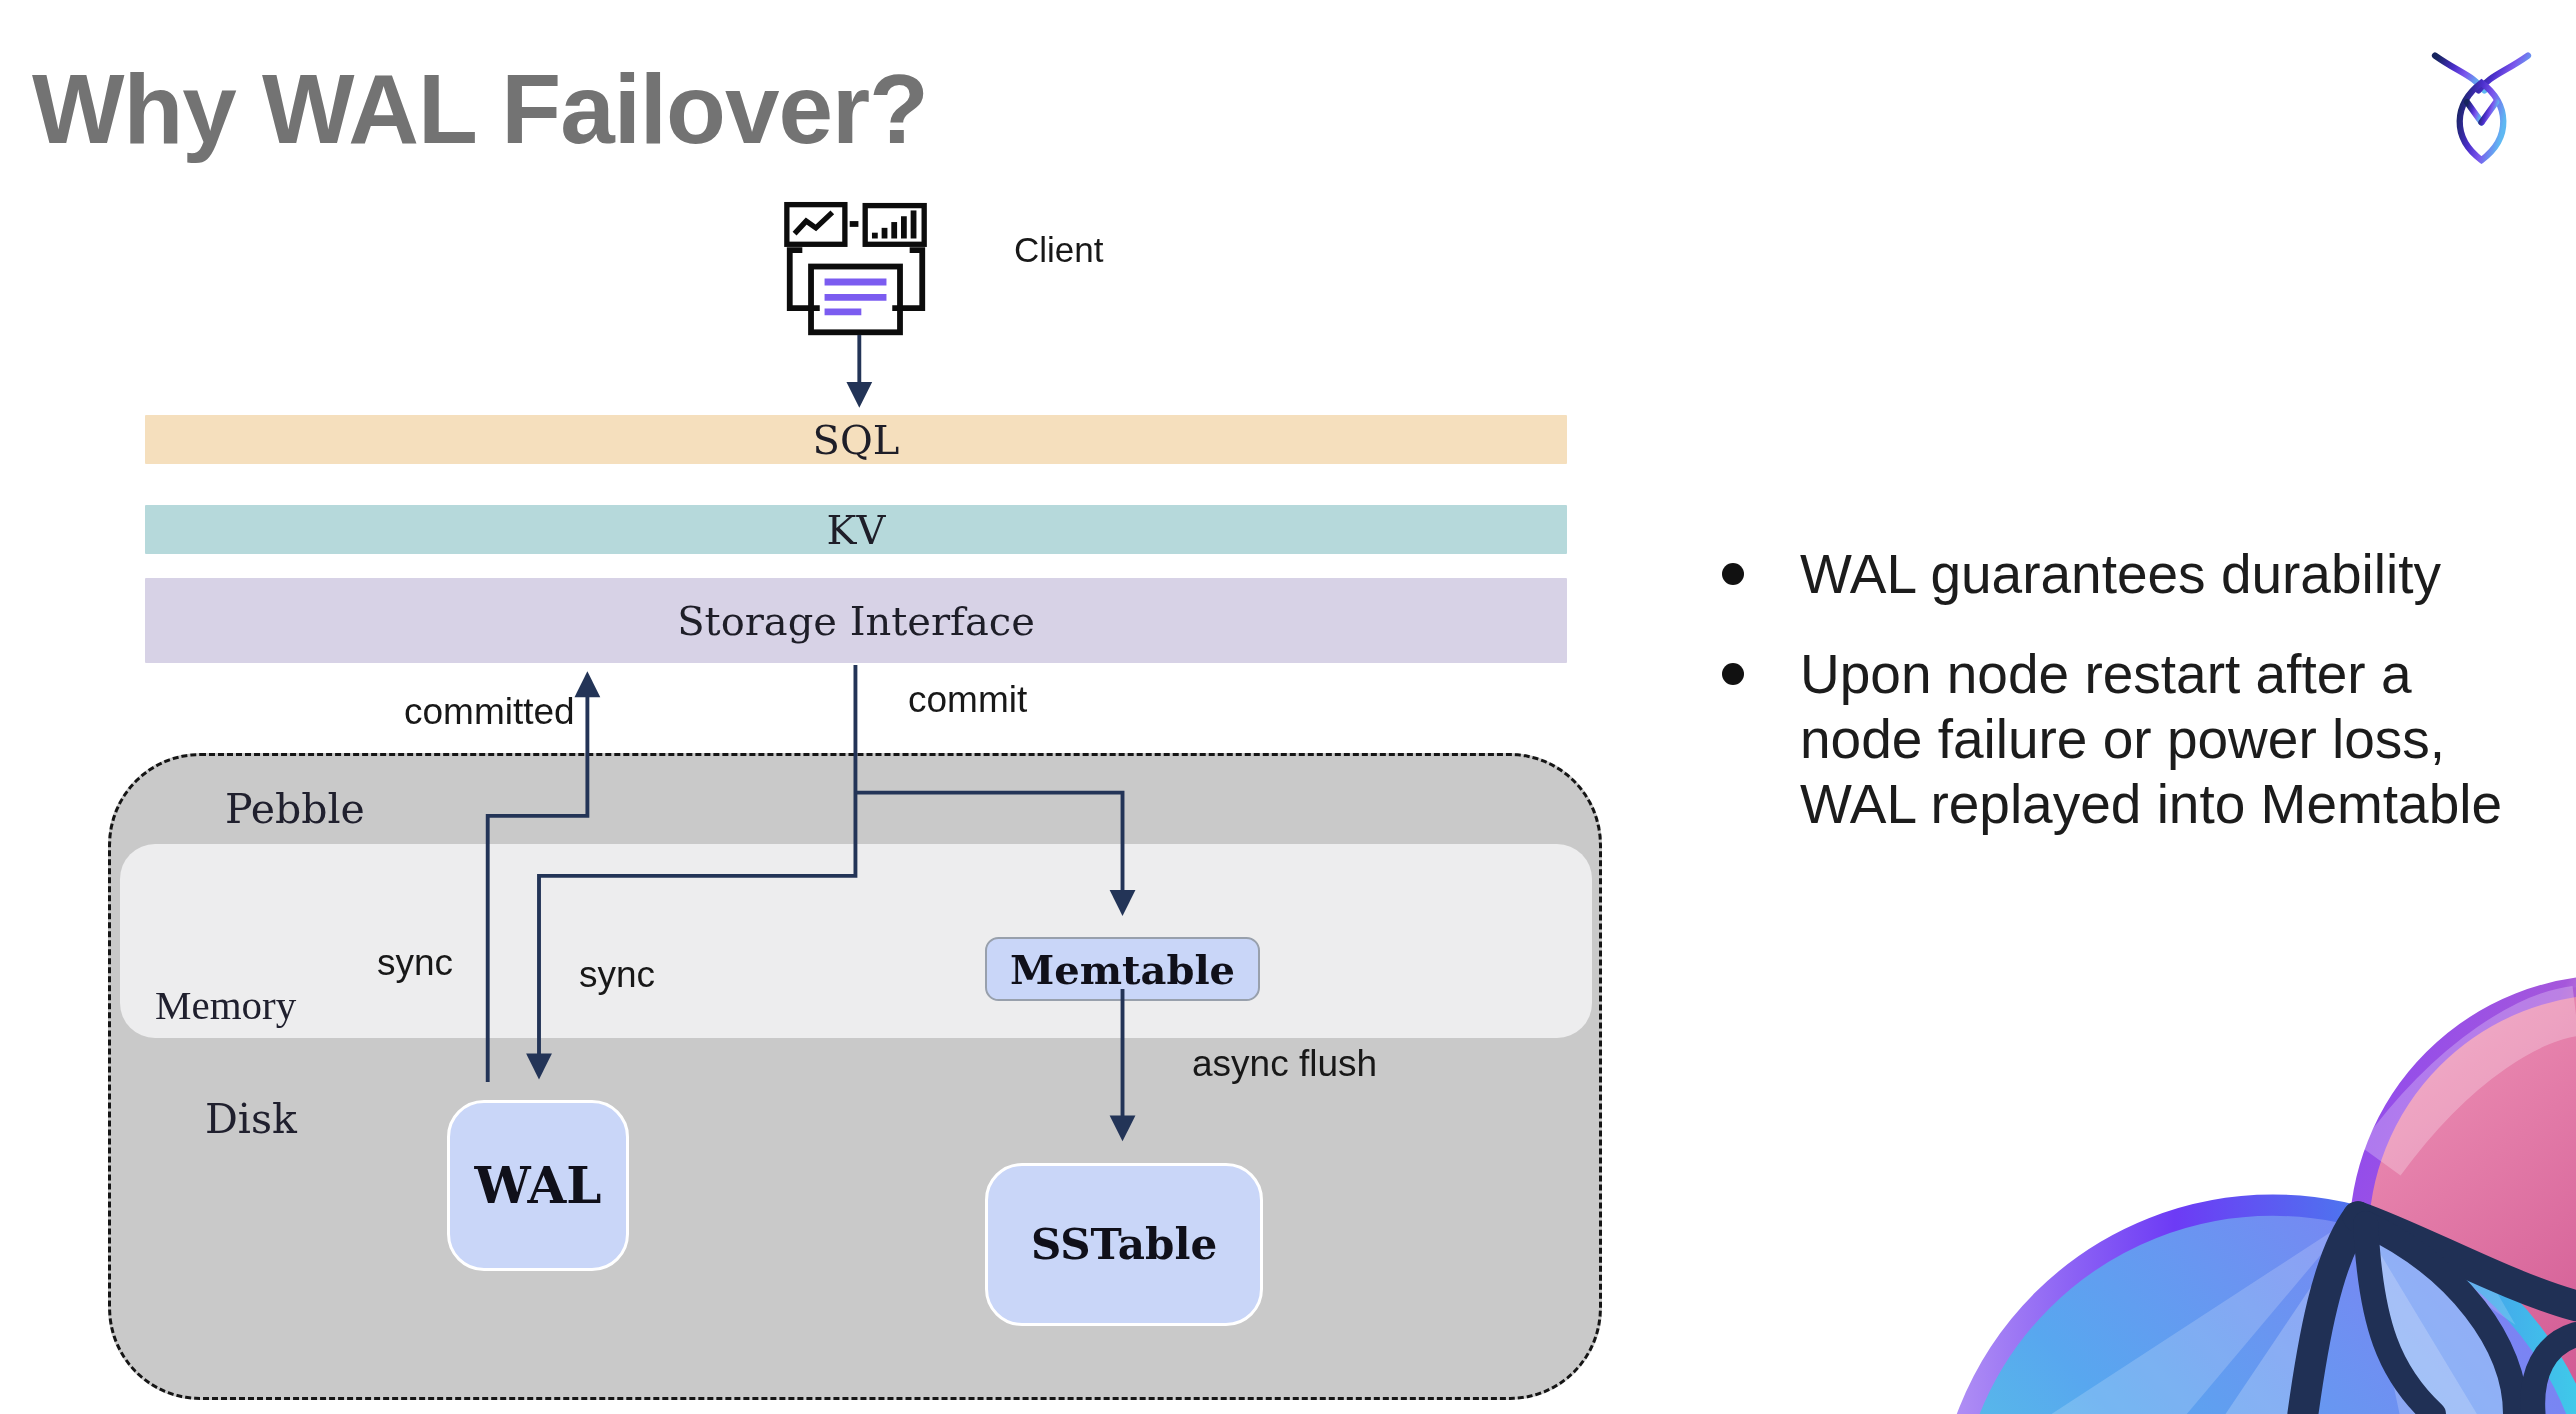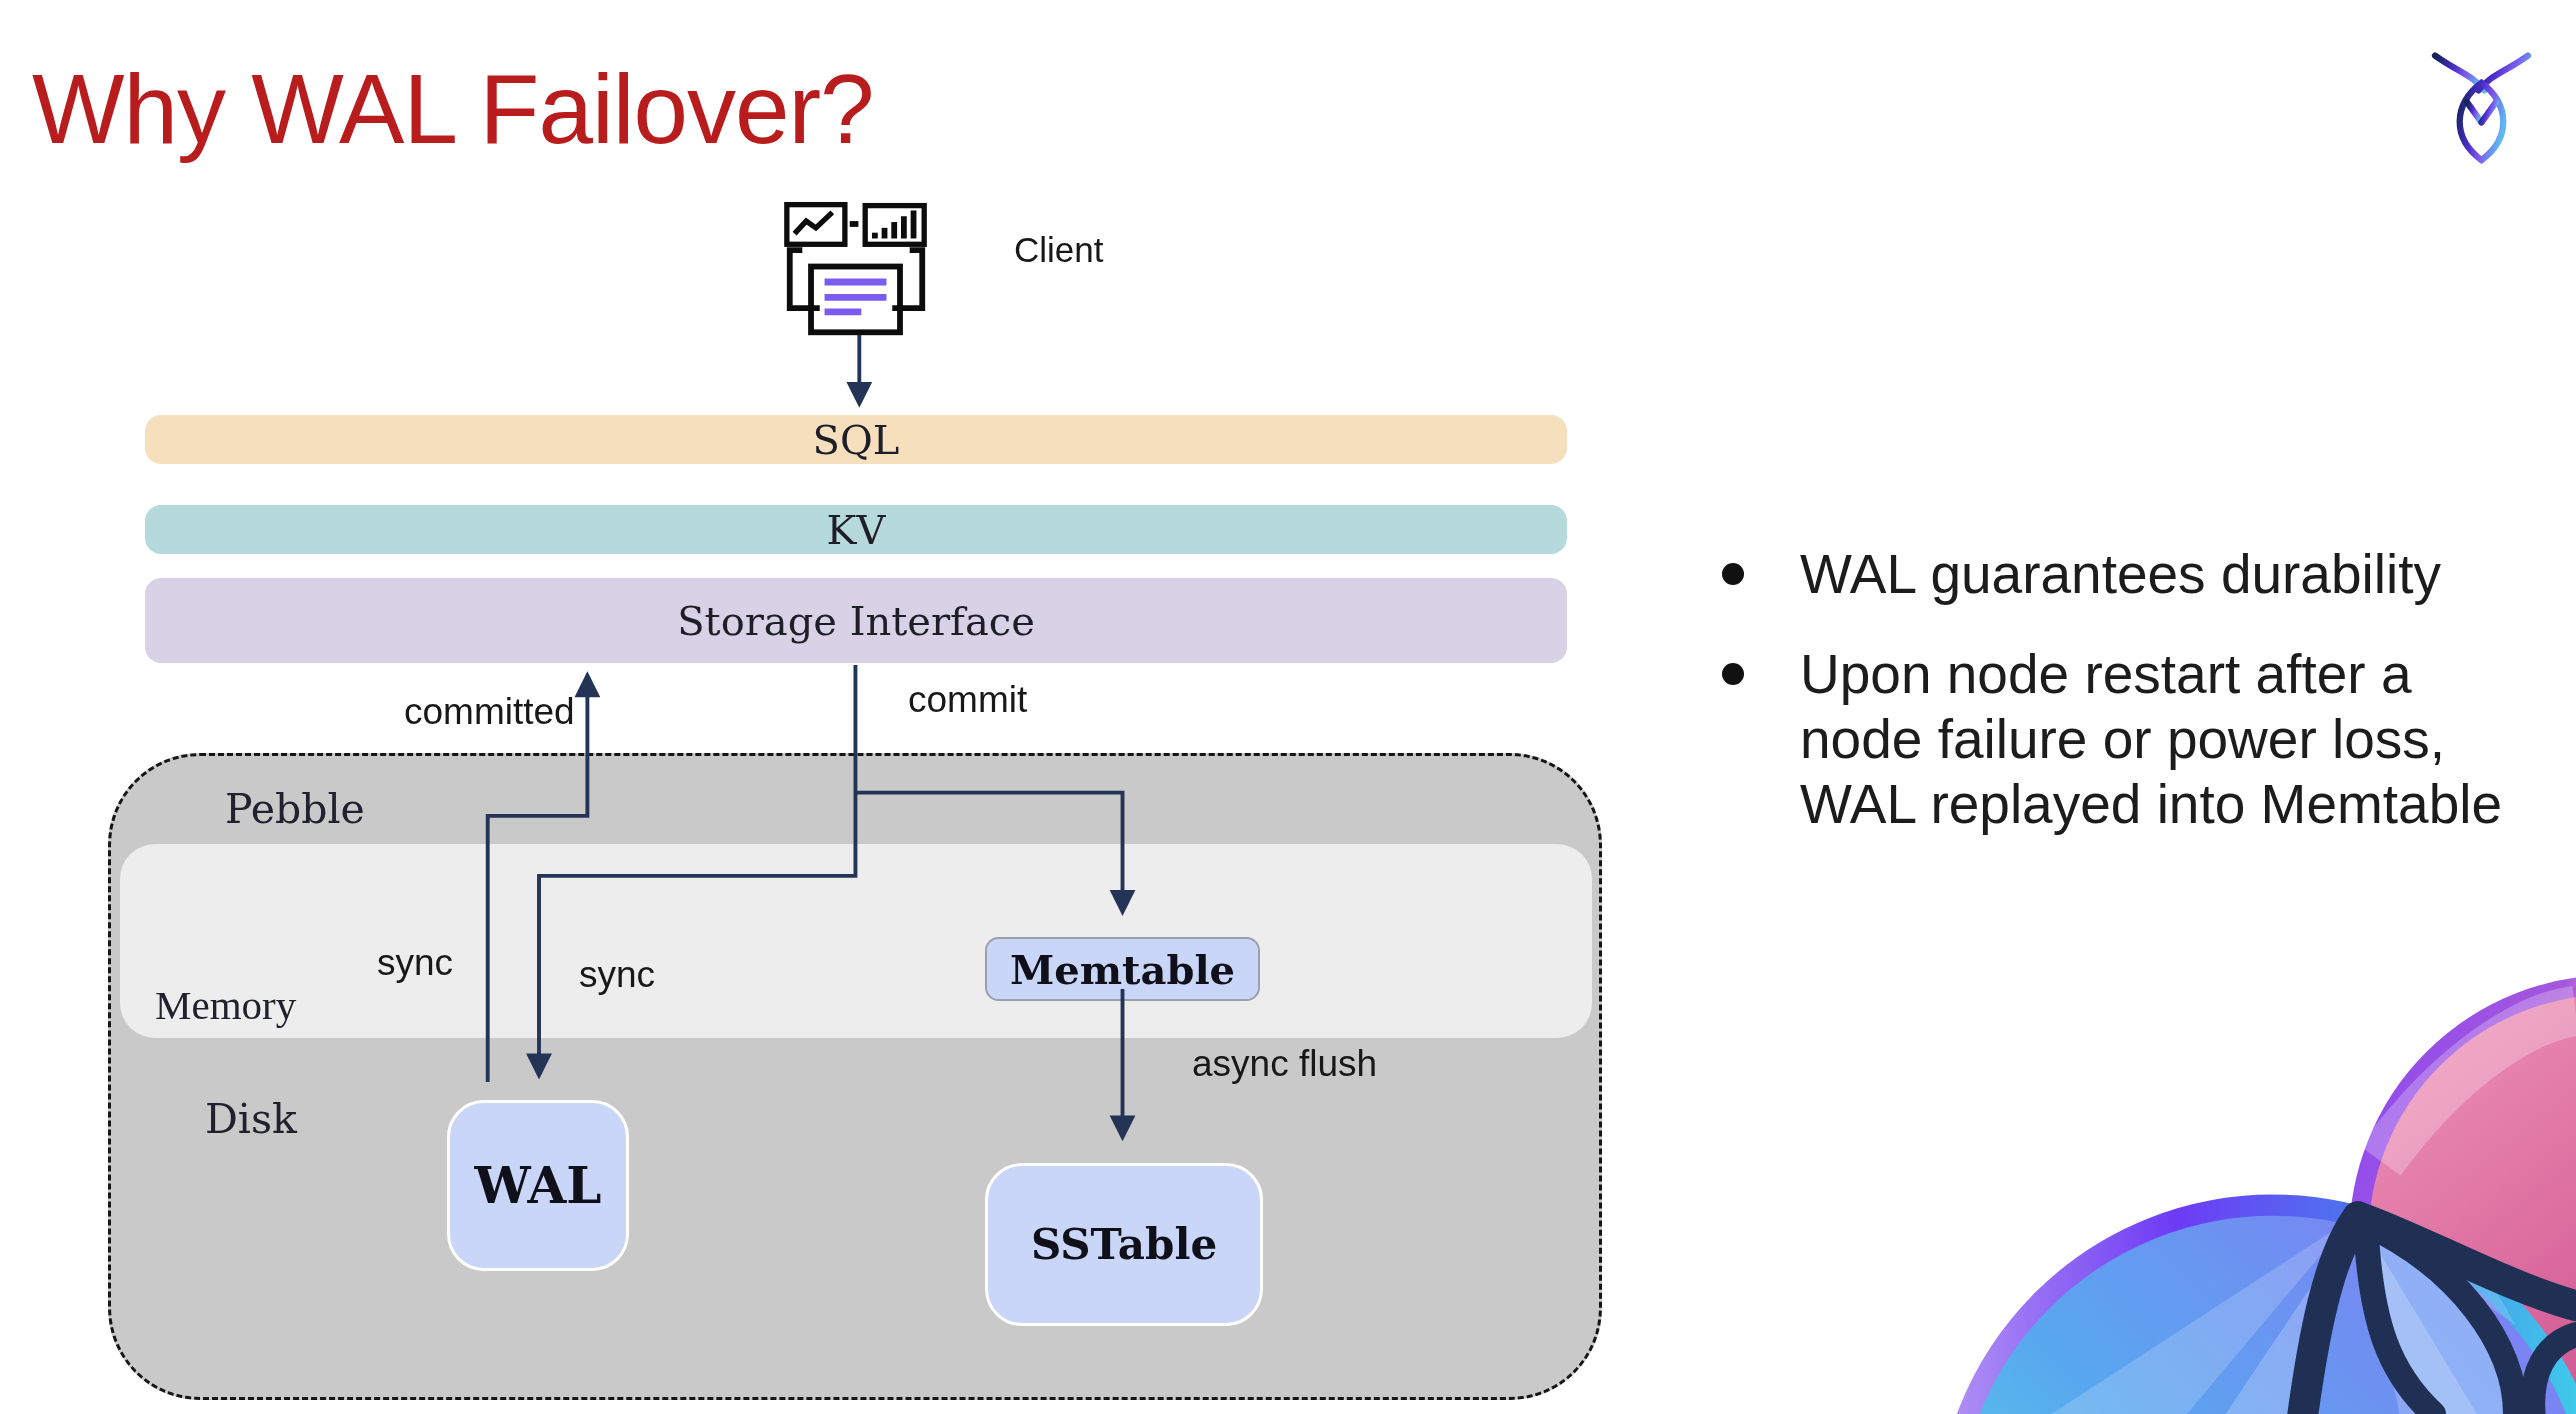--- a/index.html
+++ b/index.html
@@ -5,26 +5,26 @@
   html,body{margin:0;padding:0;}
   body{
     width:2576px;height:1415px;position:relative;overflow:hidden;
     background:#ffffff;
     font-family:"Liberation Sans","DejaVu Sans",sans-serif;
     -webkit-font-smoothing:antialiased;
   }
   .abs{position:absolute;}
   
   .title{
-    left:32px;top:60px;font-size:98px;font-weight:400;letter-spacing:-1px;
-    color:#b91c1c;line-height:1;white-space:nowrap;
+    left:32px;top:60px;font-size:98px;font-weight:700;letter-spacing:-1px;
+    color:#737373;line-height:1;white-space:nowrap;
   }
   
   .bar{
-    left:145px;width:1422px;border-radius:16px;
+    left:145px;width:1422px;border-radius:1px;
     display:flex;align-items:center;justify-content:center;
     font-family:"DejaVu Serif","Liberation Serif",serif;
     font-size:40px;color:#1e1e28;
   }
   .bar.sql{top:415px;height:49px;}
   .bar.kv{top:505px;height:49px;}
   .bar.storage{top:578px;height:85px;text-align:center;}
   
   .pebble{
     left:108px;top:753px;width:1494px;height:647px;

